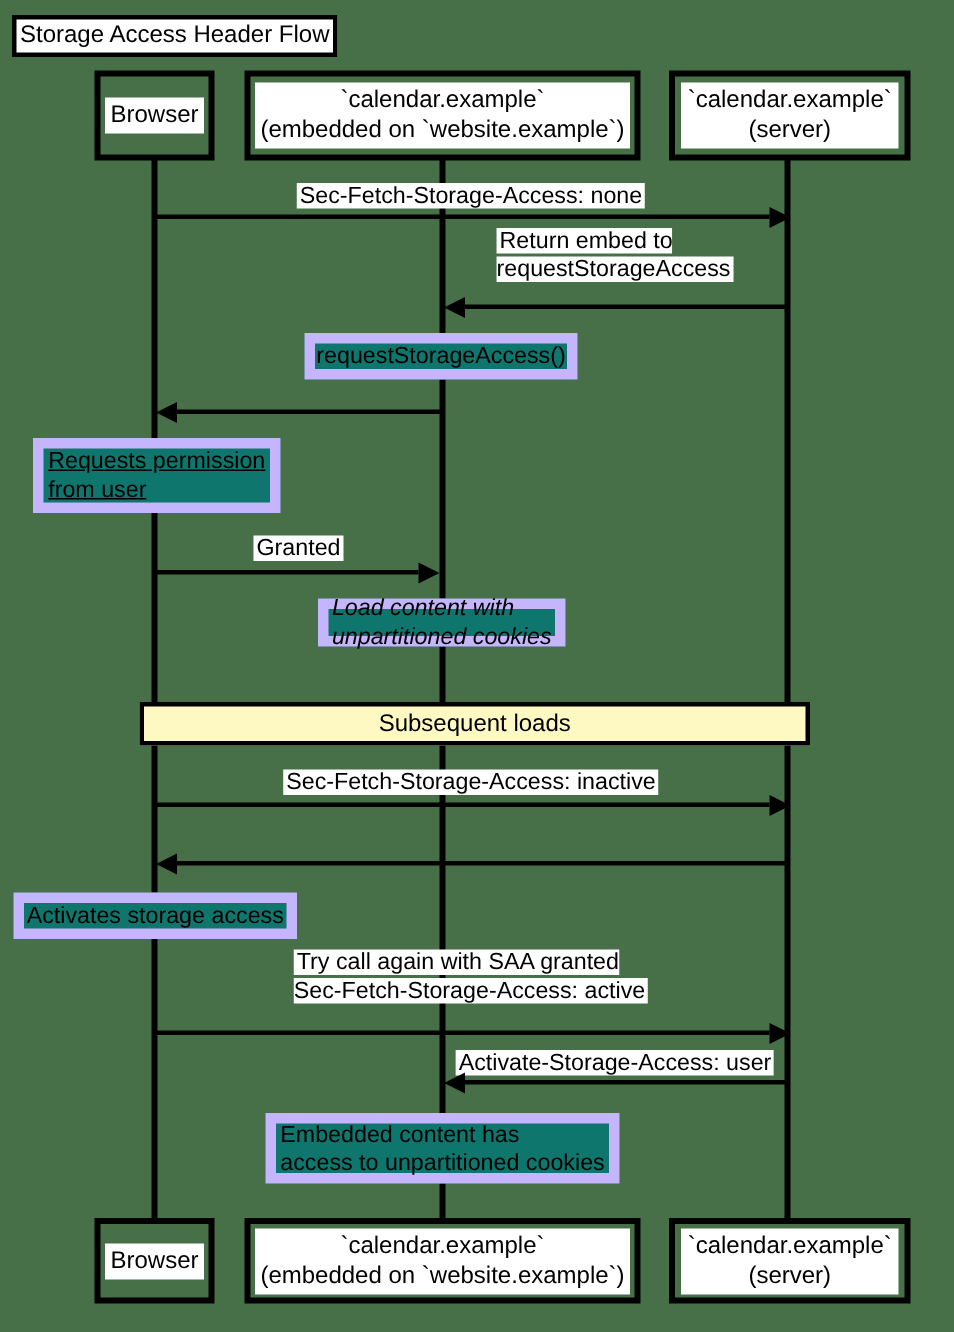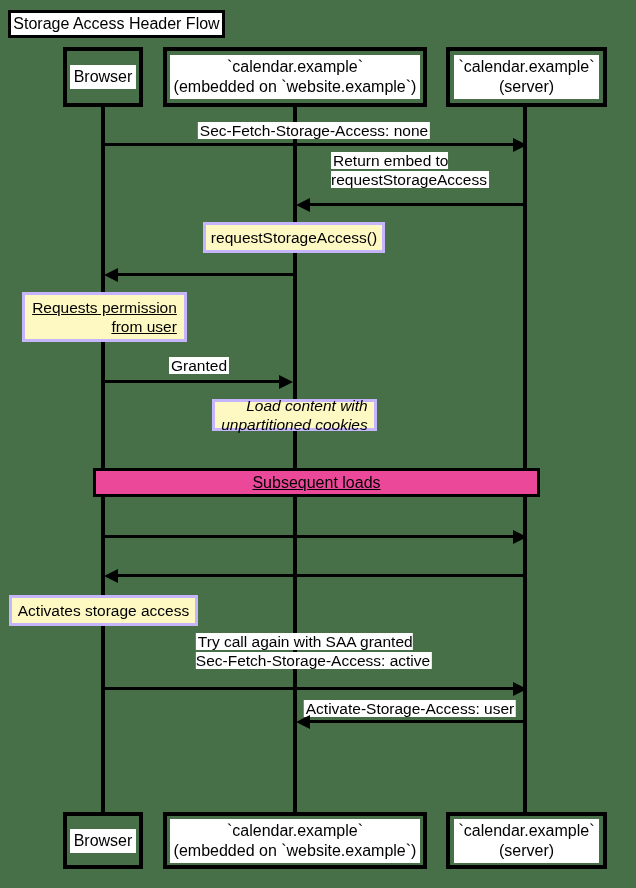--- a/index.html
+++ b/index.html
@@ -27,22 +27,22 @@
   .aline{position:absolute;height:3px;background:#000;}
   .head{position:absolute;width:0;height:0;border-top:7px solid transparent;border-bottom:7px solid transparent;}
   .head.right{border-left:14px solid #000;}
   .head.left{border-right:14px solid #000;}
   .mlabel{
     position:absolute;transform:translateX(-50%);
     font-size:15.5px;line-height:19px;
   }
   .mlabel span{background:#fff;white-space:pre-line;padding:0 2px;}
   .note{
-    position:absolute;box-sizing:border-box;background:#fef9c3;border:3px solid #c4b5fd;
-    display:flex;align-items:center;justify-content:center;text-align:right;
+    position:absolute;box-sizing:border-box;background:#0f766e;border:7px solid #c4b5fd;
+    display:flex;align-items:center;justify-content:center;text-align:left;
     font-size:15.5px;line-height:19px;white-space:pre-line;
   }
   .divider{
     position:absolute;left:93px;top:468px;width:447px;height:29px;
     box-sizing:border-box;border:3px solid #000;
     display:flex;align-items:center;justify-content:center;
     font-size:16px;
   }
 </style>
 </head>
@@ -93,43 +93,48 @@
 
   <div class="mlabel" style="left:199px;top:356px;"><span>Granted</span></div>
   <div class="aline" style="left:103px;top:380px;width:176px;"></div>
   <div class="head right" style="left:279px;top:375px;"></div>
 
   <div class="note" style="left:212px;top:399px;width:165px;height:32px;font-style:italic;">
     <span>Load content with
 unpartitioned cookies</span>
   </div>
 
-  <div class="divider" style="background:#ec4899;text-decoration:underline;">
+  <div class="divider" style="background:#fef9c3;">
     <span>Subsequent loads</span>
   </div>
 
+  <div class="mlabel" style="left:314px;top:512px;"><span>Sec-Fetch-Storage-Access: inactive</span></div>
   <div class="aline" style="left:103px;top:535px;width:410px;"></div>
   <div class="head right" style="left:513px;top:530px;"></div>
 
   <div class="aline" style="left:118px;top:574px;width:407px;"></div>
   <div class="head left" style="left:104px;top:569px;"></div>
 
   <div class="note" style="left:9px;top:595px;width:189px;height:31px;">
     <span>Activates storage access</span>
   </div>
 
   <div class="mlabel" style="left:314px;top:632px;"><span>Try call again with SAA granted
 Sec-Fetch-Storage-Access: active</span></div>
   <div class="aline" style="left:103px;top:687px;width:410px;"></div>
   <div class="head right" style="left:513px;top:682px;"></div>
 
   <div class="mlabel" style="left:410px;top:699px;"><span>Activate-Storage-Access: user</span></div>
   <div class="aline" style="left:310px;top:720px;width:215px;"></div>
   <div class="head left" style="left:296px;top:715px;"></div>
 
+  <div class="note" style="left:177px;top:742px;width:236px;height:47px;">
+    <span>Embedded content has
+access to unpartitioned cookies</span>
+  </div>
 
   <div class="pbox" style="left:63px;top:812px;width:80px;height:57px;">
     <span class="plabel">Browser</span>
   </div>
   <div class="pbox" style="left:163px;top:812px;width:264px;height:57px;">
     <span class="plabel">`calendar.example`
 (embedded on `website.example`)</span>
   </div>
   <div class="pbox" style="left:446px;top:812px;width:161px;height:57px;">
     <span class="plabel">`calendar.example`

